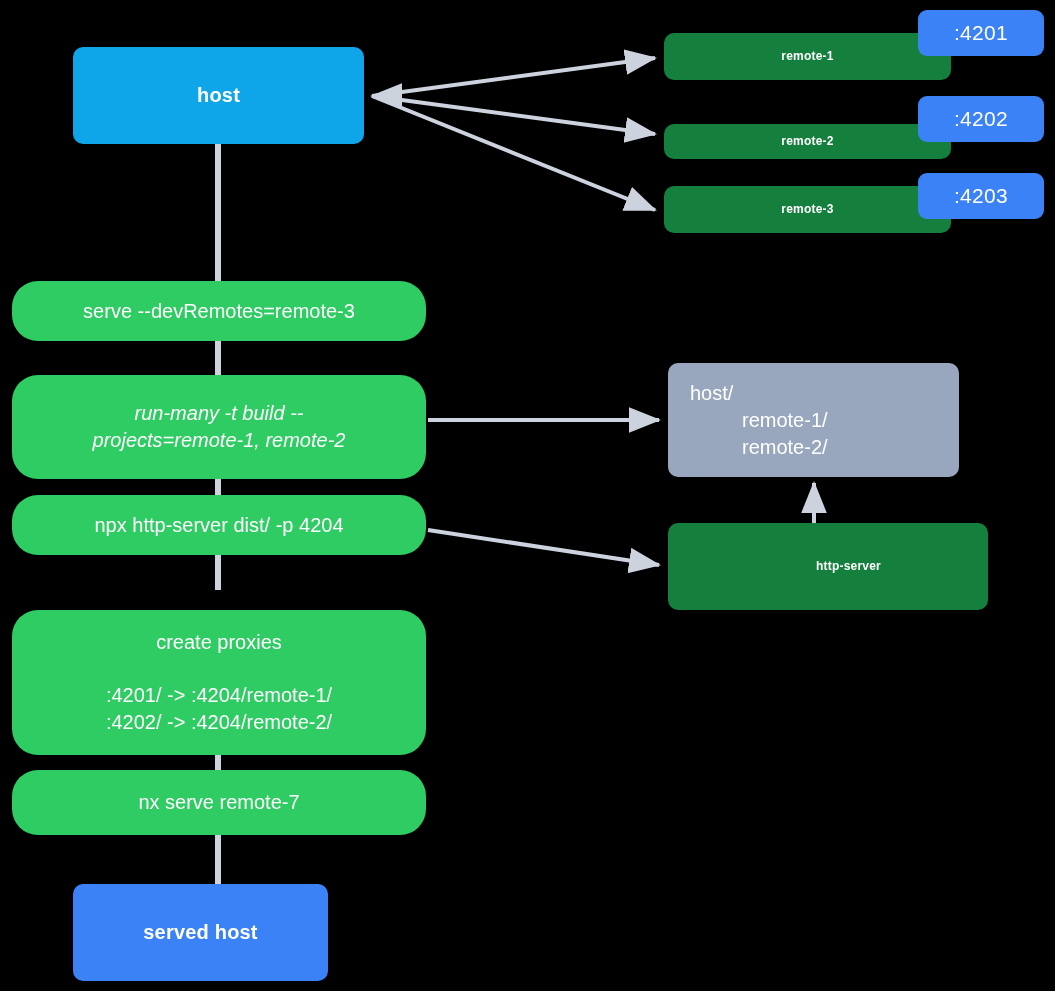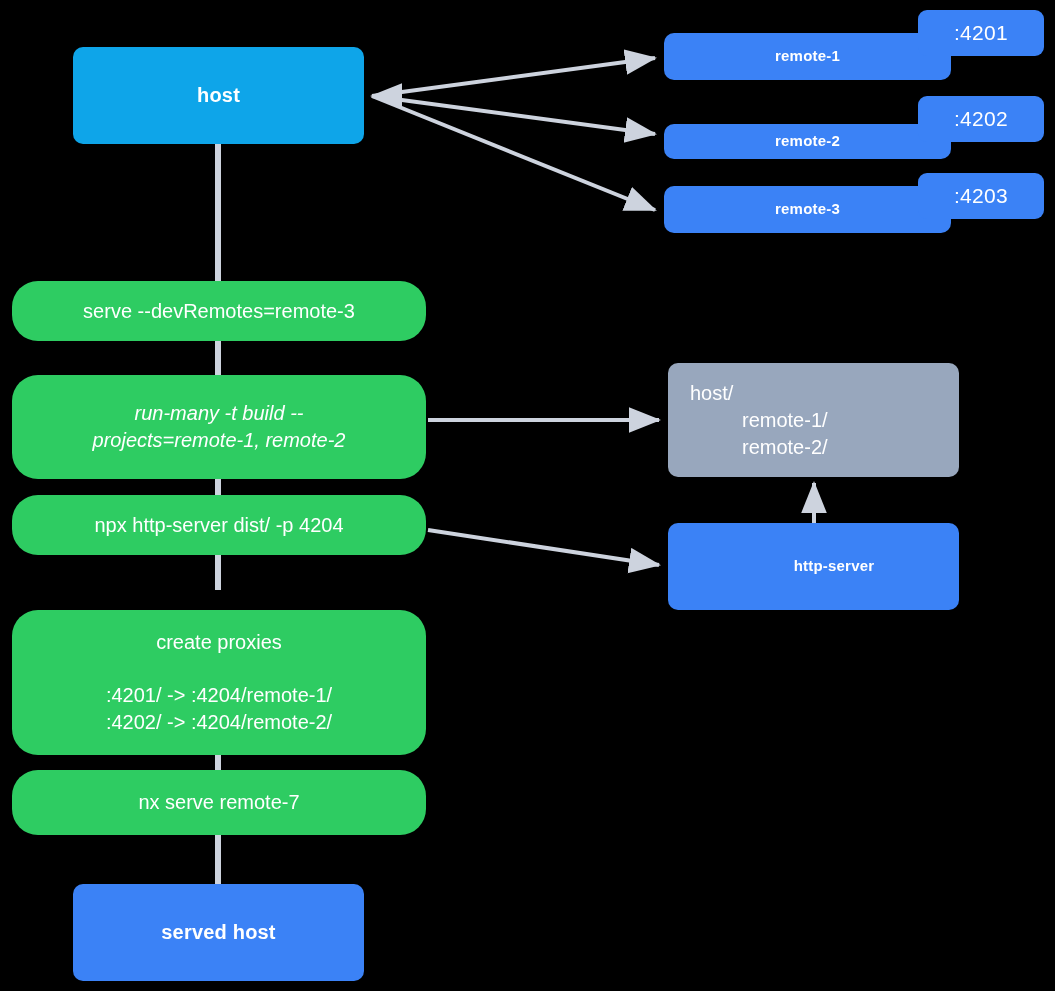--- a/index.html
+++ b/index.html
@@ -40,23 +40,23 @@
     font-size: 20px;
     letter-spacing: 0.2px;
   }
   .node-served {
     background: #3b82f6;
     font-weight: bold;
     font-size: 20px;
     letter-spacing: 0.2px;
   }
   .node-remote {
-    background: #3b82f6;
+    background: #15803d;
     font-weight: bold;
-    font-size: 15px;
+    font-size: 12px;
     letter-spacing: 0.2px;
   }
   .node-artifact {
     background: #98a7bd;
     font-weight: normal;
     font-size: 20px;
     align-items: flex-start;
     padding-left: 22px;
   }
   .node-artifact .indent {
@@ -166,27 +166,27 @@
     <span class="cmd-line">create proxies</span>
     <span class="cmd-gap"></span>
     <span class="cmd-line">:4201/ -&gt; :4204/remote-1/</span>
     <span class="cmd-line">:4202/ -&gt; :4204/remote-2/</span>
   </div>
 
   <div class="node node-cmd" style="left:12px; top:770px; width:414px; height:65px;">
     <span class="cmd-line">nx serve remote-7</span>
   </div>
 
-  <div class="node node-served" style="left:73px; top:884px; width:291px; height:97px;">
+  <div class="node node-served" style="left:73px; top:884px; width:255px; height:97px;">
     <span>served host</span>
   </div>
 
   <div class="node node-artifact" style="left:668px; top:363px; width:291px; height:114px;">
     <span>host/</span>
     <span class="indent">remote-1/</span>
     <span class="indent">remote-2/</span>
   </div>
 
-  <div class="node node-remote" style="left:668px; top:523px; width:291px; height:87px;padding-left:41px;">
+  <div class="node node-remote" style="left:668px; top:523px; width:320px; height:87px;padding-left:41px;">
     <span>http-server</span>
   </div>
 
 </div>
 
 </body></html>

